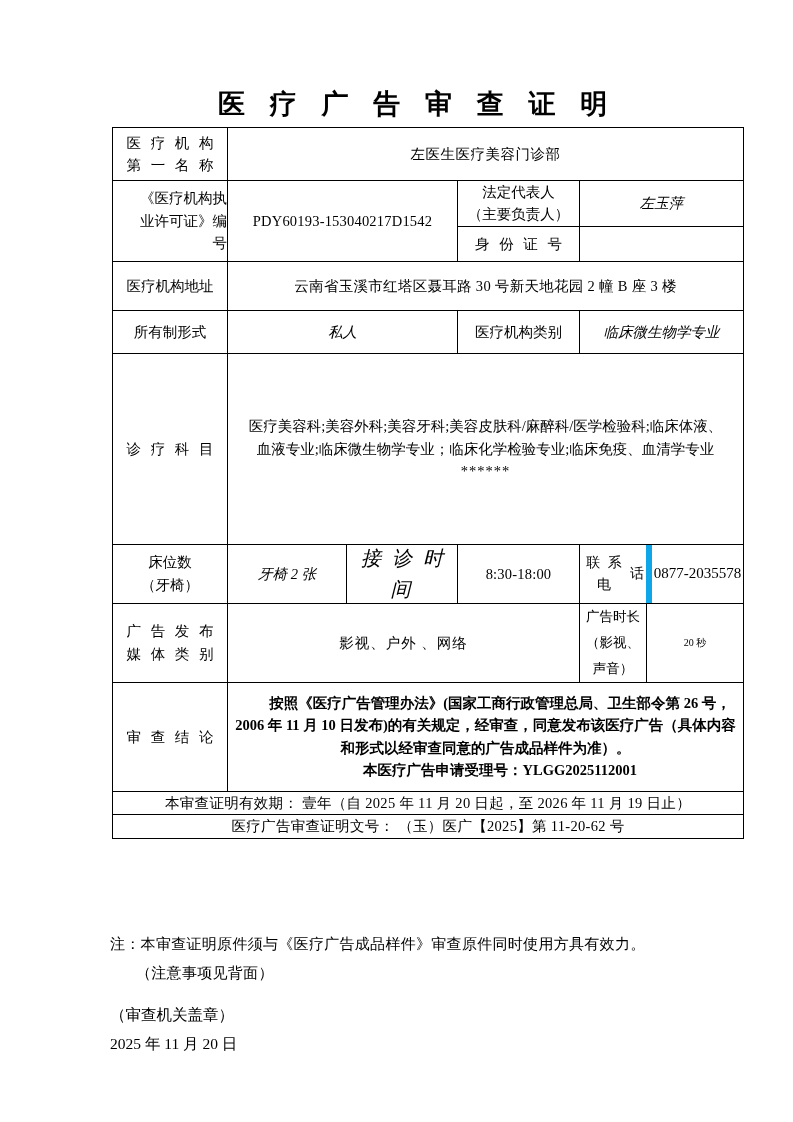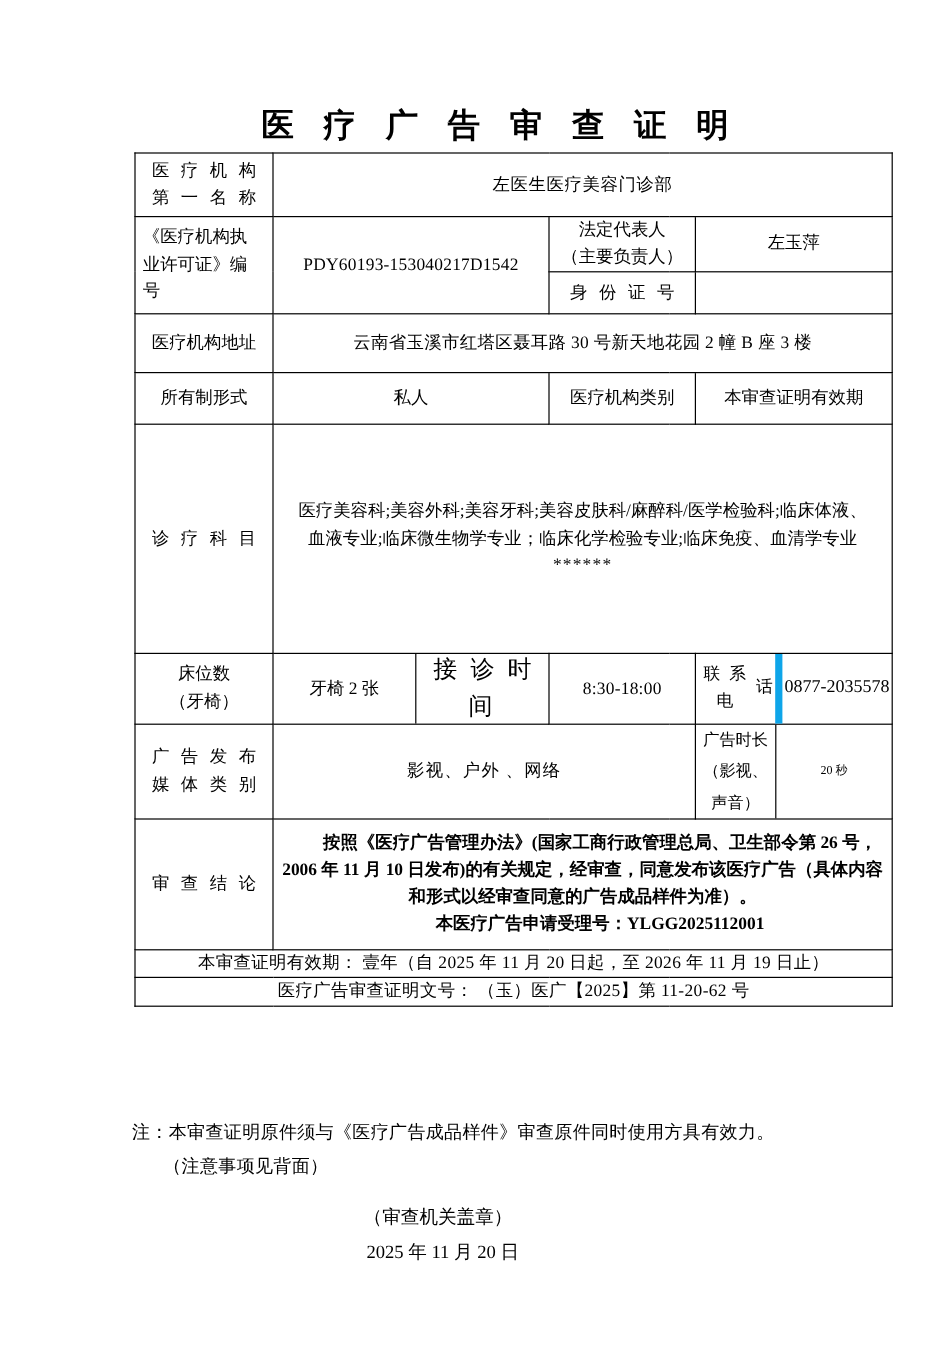--- a/index.html
+++ b/index.html
@@ -59,20 +59,21 @@
     font-size: 14px;
     letter-spacing: 0px;
     padding: 4px 3px;
   }
   .val-big {
     font-size: 17px;
     letter-spacing: 0.5px;
   }
   .val {
     font-size: 15px;
+    font-style: italic;
   }
   .val-mono {
     font-size: 15px;
     letter-spacing: 0.2px;
   }
   .addr {
     font-size: 17.5px;
     text-align: left;
     padding-left: 12px;
     letter-spacing: 0.3px;
@@ -117,21 +118,21 @@
     letter-spacing: 0.3px;
   }
   .footer .note2 {
     padding-left: 26px;
   }
   .sign {
     position: absolute;
     left: 110px;
     top: 1000px;
     width: 560px;
-    text-align: center;
+    text-align: left;
     font-size: 15.5px;
     line-height: 1.9;
   }
   .sign .seal { padding-right: 50px; }
   .sign .date { padding-right: 42px; }
 </style>
 </head>
 <body>
 
 <div class="page">
@@ -150,21 +151,21 @@
 
       <tr>
         <td class="lbl">
           <div>医 疗 机 构</div>
           <div>第 一 名 称</div>
         </td>
         <td colspan="4" class="val-big" style="height:52px">左医生医疗美容门诊部</td>
       </tr>
 
       <tr>
-        <td rowspan="2" class="lbl-tight" style="text-align:left;padding-left:6px">
+        <td rowspan="2" class="lbl-tight" style="text-align:right;padding-left:6px">
           <div>《医疗机构执</div>
           <div>业许可证》编</div>
           <div>号</div>
         </td>
         <td rowspan="2" class="val-mono">PDY60193-153040217D1542</td>
         <td colspan="2" class="lbl-tight" style="height:38px">
           <div>法定代表人</div>
           <div>（主要负责人）</div>
         </td>
         <td class="val">左玉萍</td>
@@ -177,21 +178,21 @@
 
       <tr>
         <td class="lbl-tight">医疗机构地址</td>
         <td colspan="4" class="addr" style="height:48px">云南省玉溪市红塔区聂耳路 30 号新天地花园 2 幢 B 座 3 楼</td>
       </tr>
 
       <tr>
         <td class="lbl-tight">所有制形式</td>
         <td class="val" style="height:42px">私人</td>
         <td colspan="2" class="lbl-tight">医疗机构类别</td>
-        <td class="val">本审查证明有效期</td>
+        <td class="val">临床微生物学专业</td>
       </tr>
 
       <tr>
         <td class="lbl">诊 疗 科 目</td>
         <td colspan="4" class="depts" style="height:190px">
           <div>医疗美容科;美容外科;美容牙科;美容皮肤科/麻醉科/医学检验科;临床体液、</div>
           <div>血液专业;临床微生物学专业；临床化学检验专业;临床免疫、血清学专业</div>
           <div class="stars">******</div>
         </td>
       </tr>

